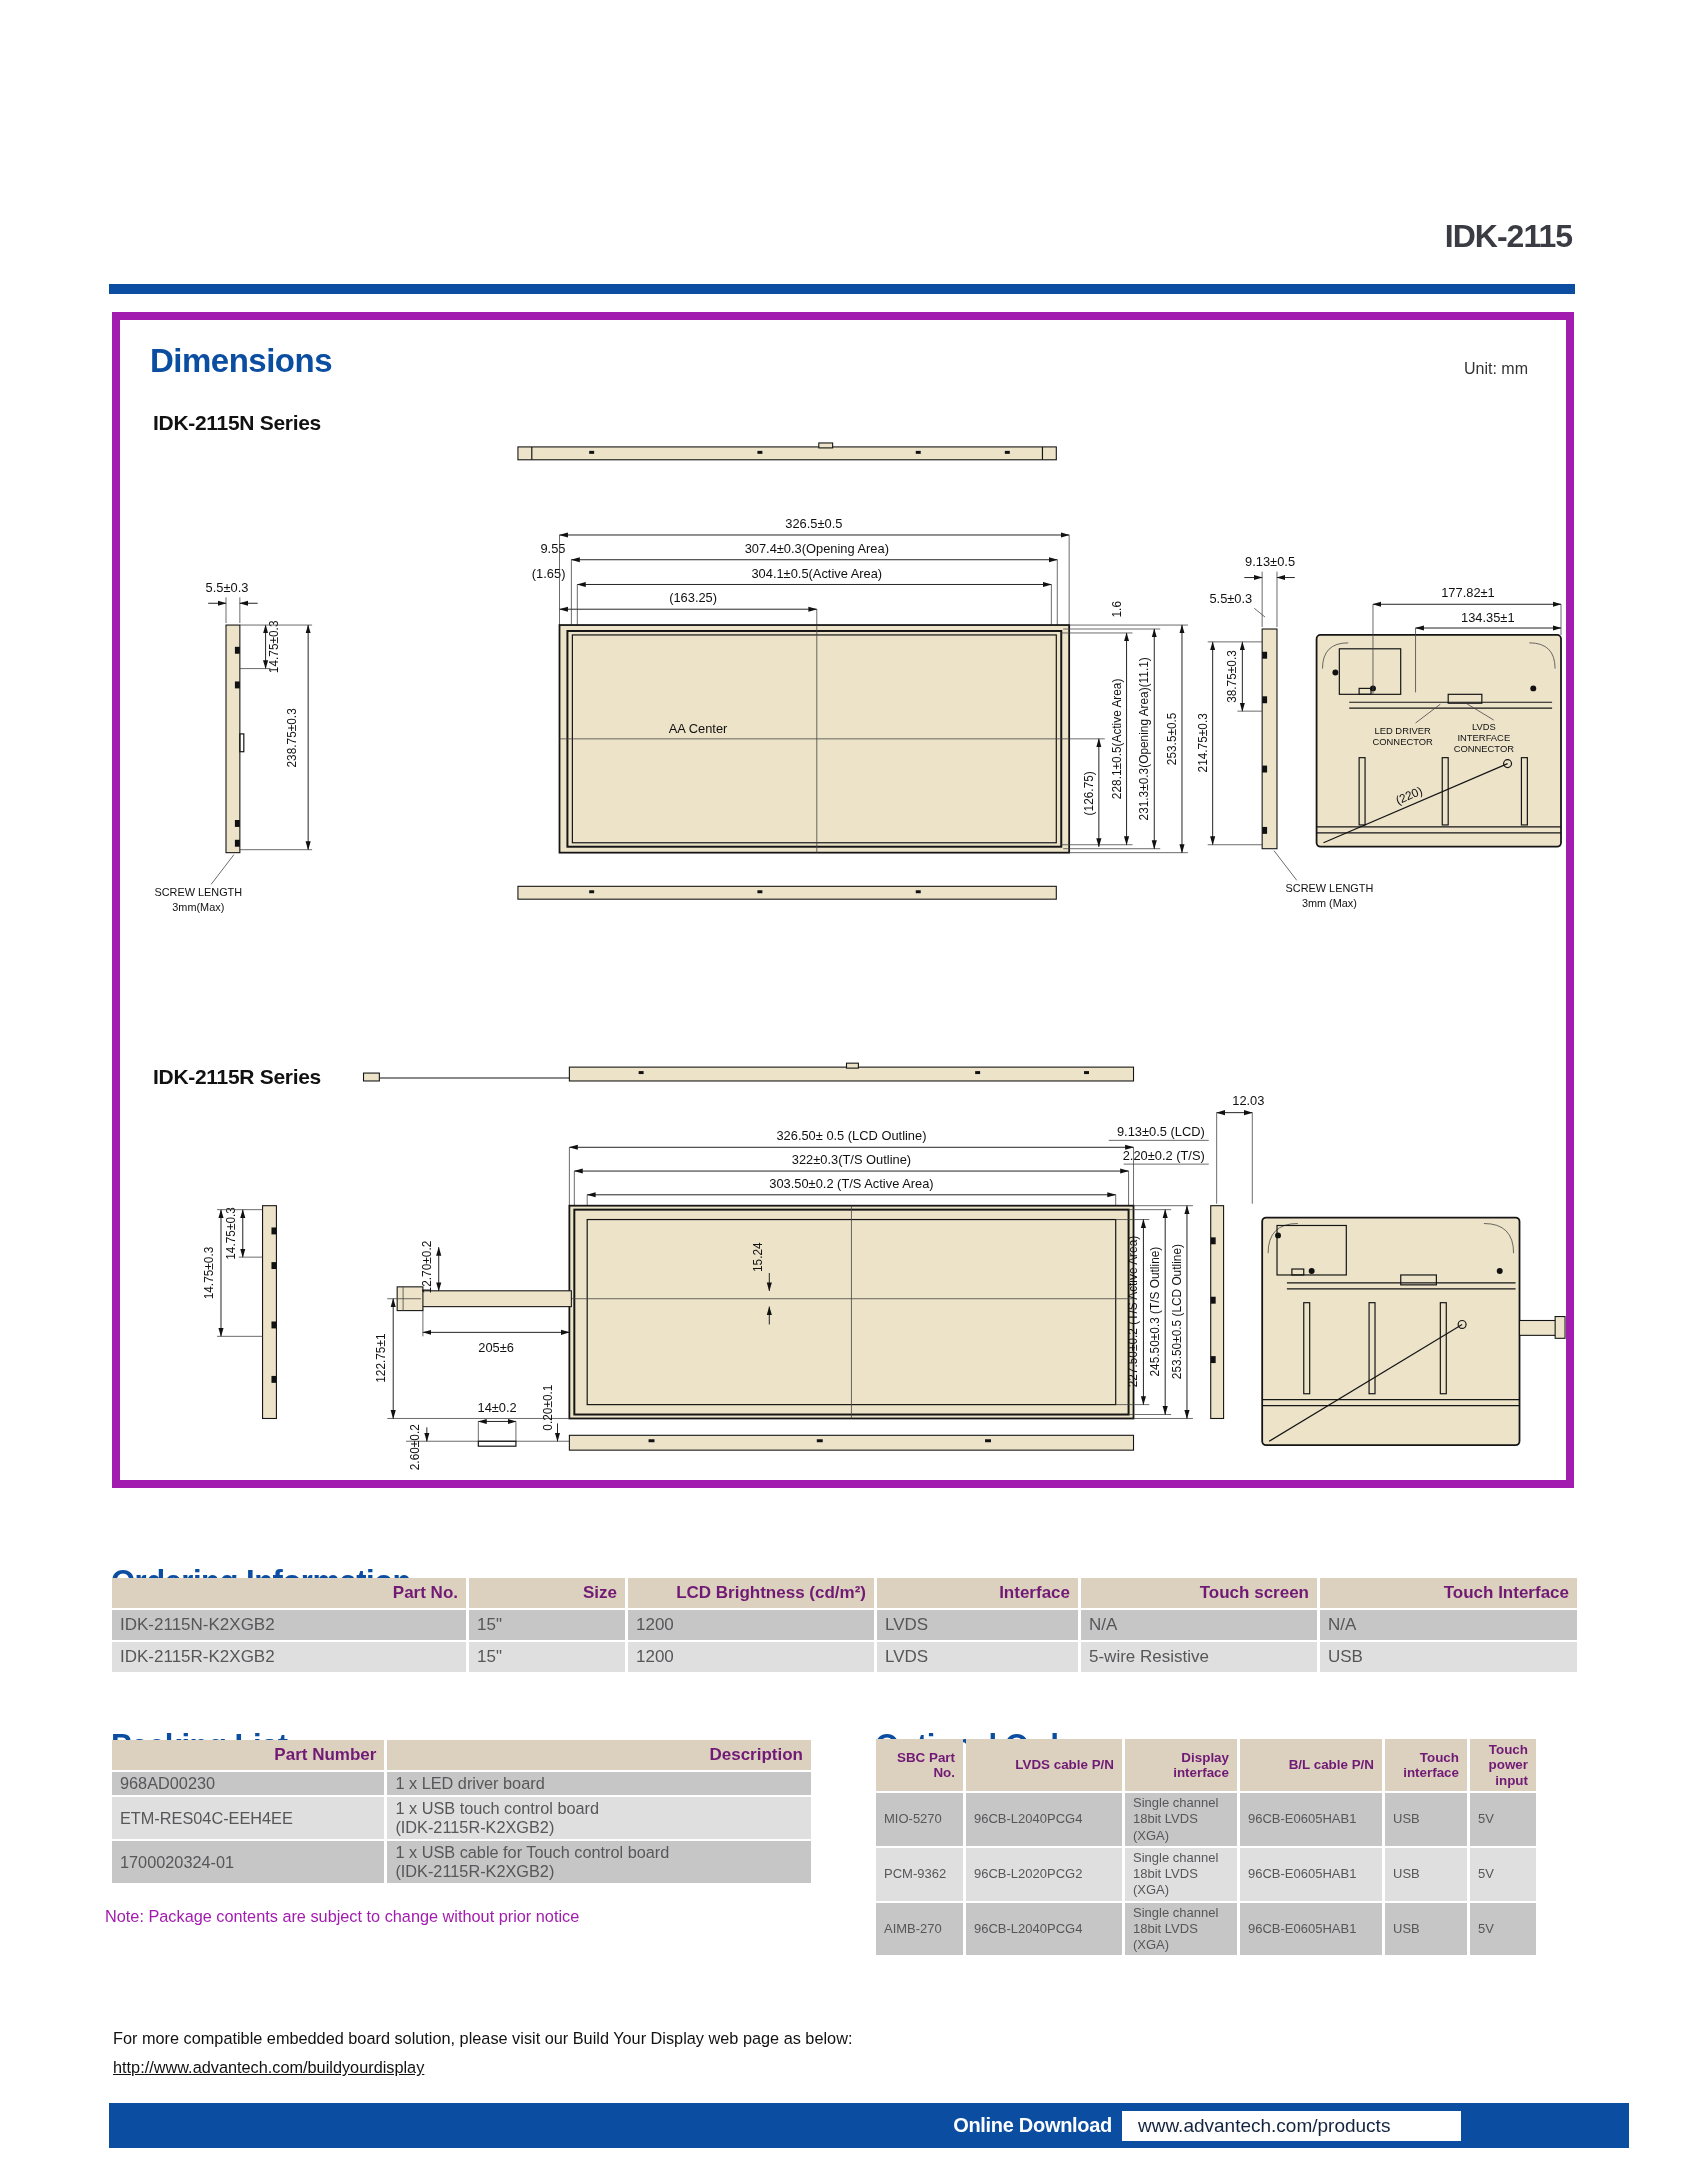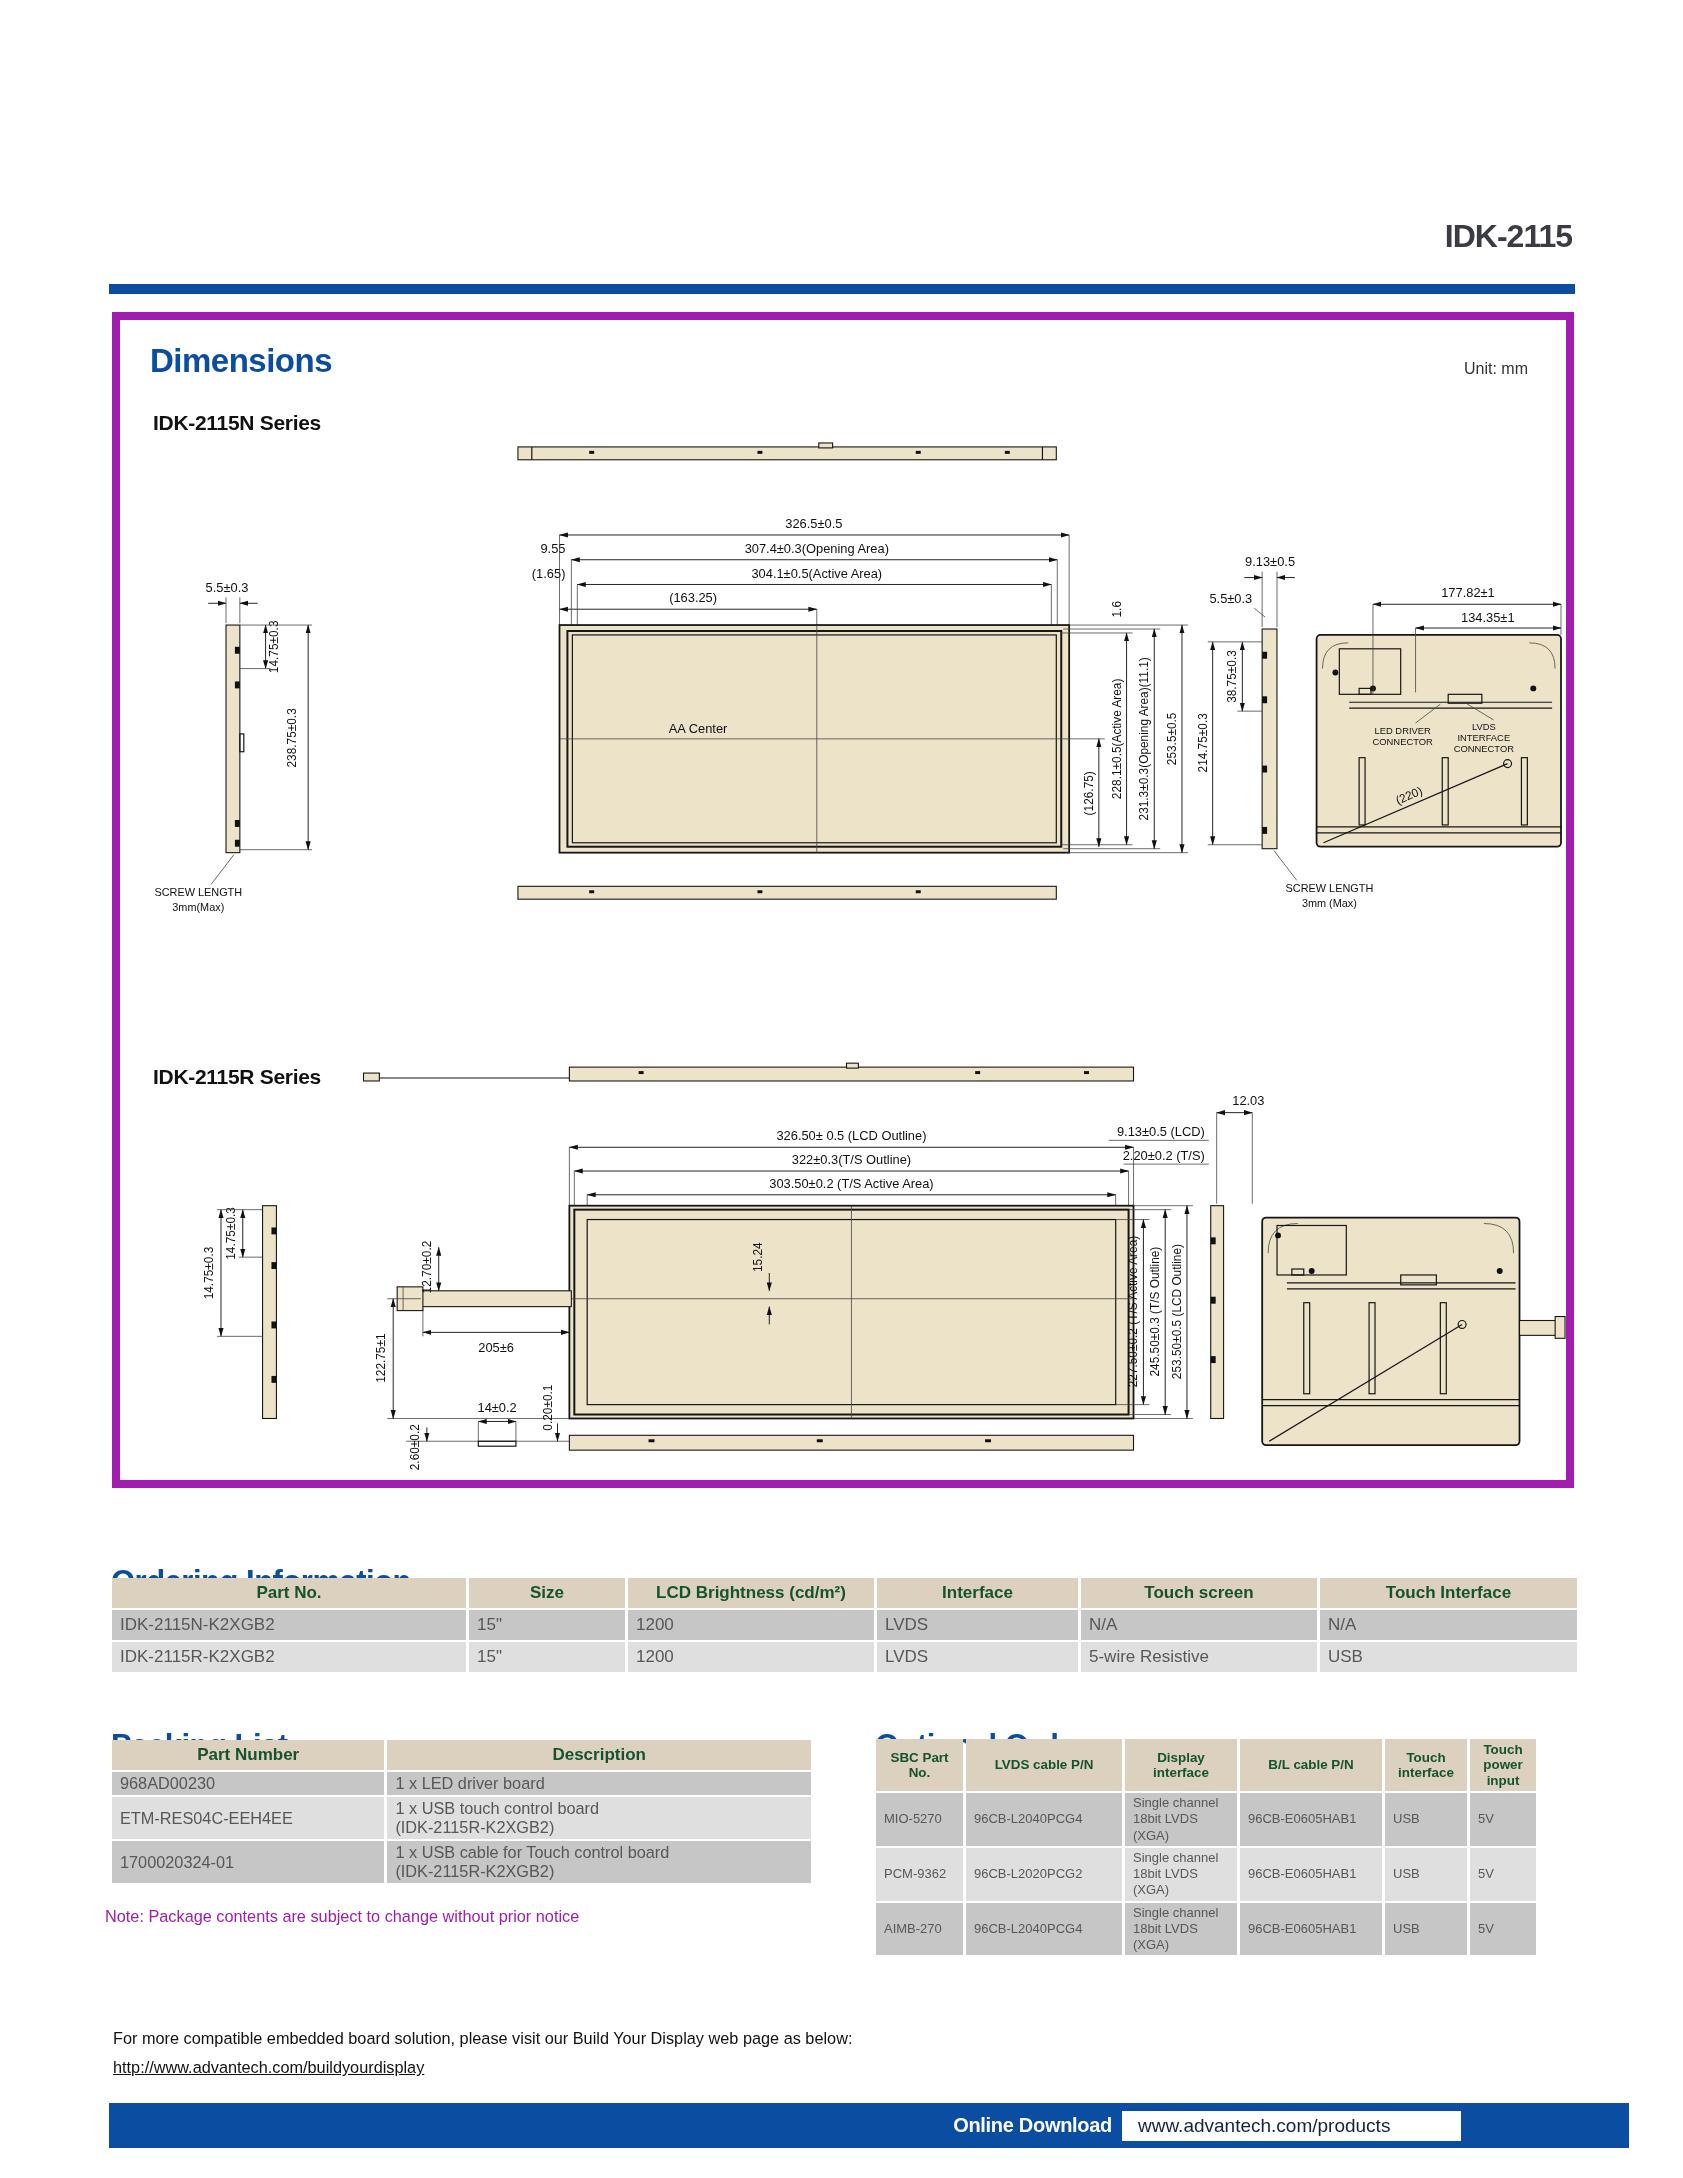--- a/index.html
+++ b/index.html
@@ -37,21 +37,21 @@
   .nub{fill:#111;stroke:none;}
 
   
   .sec-h{position:absolute;font-size:31px;font-weight:bold;letter-spacing:-0.5px;color:#0b4da1;margin-top:45px;}
   .h-ordering{top:1519px;left:111px;}
   .h-packing{top:1683px;left:111px;}
   .h-optional{top:1683px;left:875px;}
 
   
   table.tbl{position:absolute;border-collapse:separate;border-spacing:3px 2px;table-layout:fixed;}
-  .tbl th{background:#dcd0bf;color:#14532d;font-weight:bold;text-align:center;vertical-align:middle;
+  .tbl th{background:#dcd0bf;color:#701a75;font-weight:bold;text-align:right;vertical-align:middle;
           padding:3px 8px;}
   .tbl td{color:#57575a;text-align:left;vertical-align:middle;padding:2px 8px;}
   .tbl tr.rowA td{background:#c6c6c6;}
   .tbl tr.rowB td{background:#dfdfdf;}
   .pre{white-space:pre-line;}
   table.ordering{top:1576px;left:109px;width:1465px;}
   .ordering th{font-size:17px;height:24px;}
   .ordering td{font-size:17px;height:26px;}
   table.packing{top:1738px;left:109px;width:705px;}
   .packing th{font-size:17px;height:24px;}

